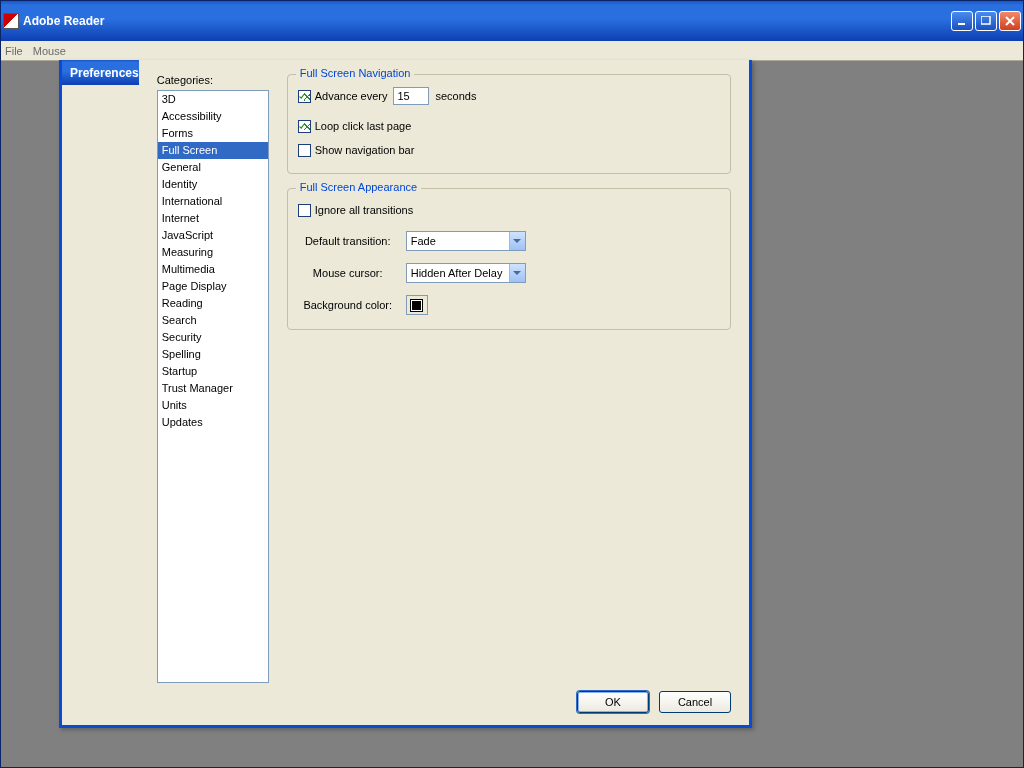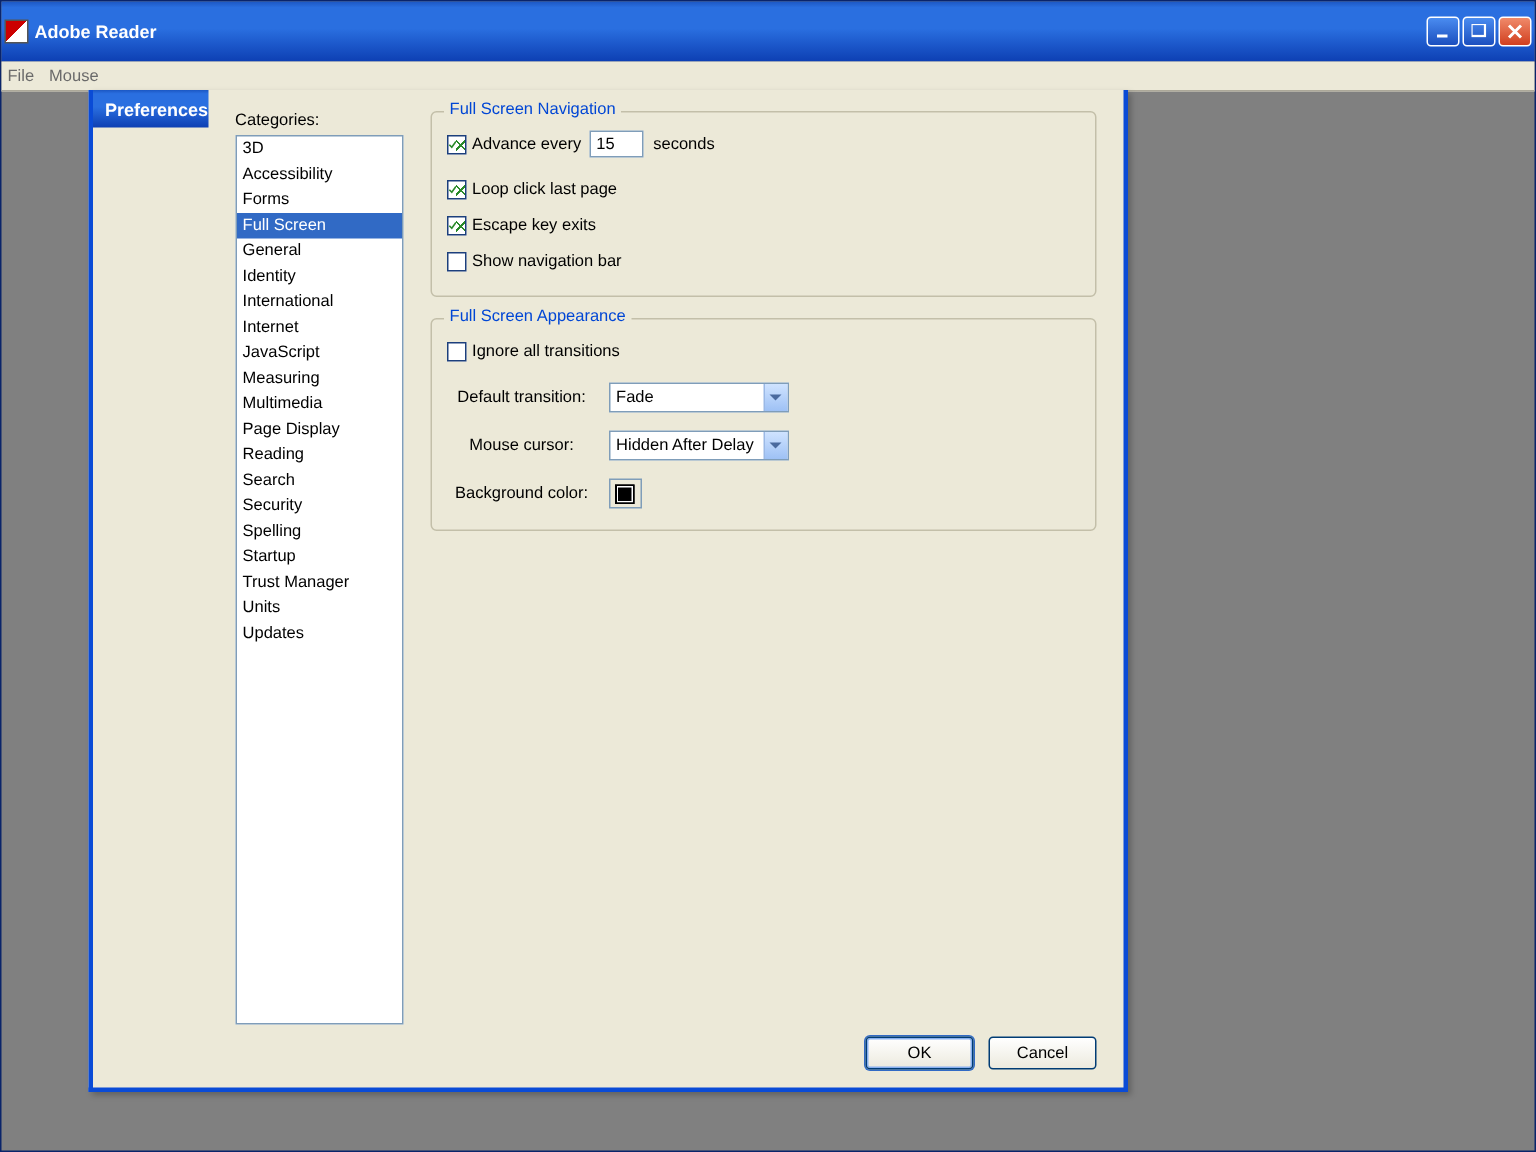--- a/index.html
+++ b/index.html
@@ -224,28 +224,20 @@
           <div style="height:6px"></div>
           <div class="row">
             <div id="cb-loop" class="checkbox checked">
                 <svg viewBox="0 0 10 10" width="9" height="9">
                   <path d="M1 5 L4 8 L9 1" stroke="#2a8a2a" stroke-width="2" fill="none"></path>
                 </svg>
               </div>
             <span>Loop click last page</span>
           </div>
           <div class="row">
-            <div id="cb-esc" class="checkbox checked">
-                <svg viewBox="0 0 10 10" width="9" height="9">
-                  <path d="M1 5 L4 8 L9 1" stroke="#2a8a2a" stroke-width="2" fill="none"></path>
-                </svg>
-              </div>
-            <span>Escape key exits</span>
-          </div>
-          <div class="row">
             <div id="cb-nav" class="checkbox"></div>
             <span>Show navigation bar</span>
           </div>
         </div>
 
         <div class="groupbox">
           <div class="legend">Full Screen Appearance</div>
           <div class="row">
             <div id="cb-ign" class="checkbox"></div>
             <span>Ignore all transitions</span>

